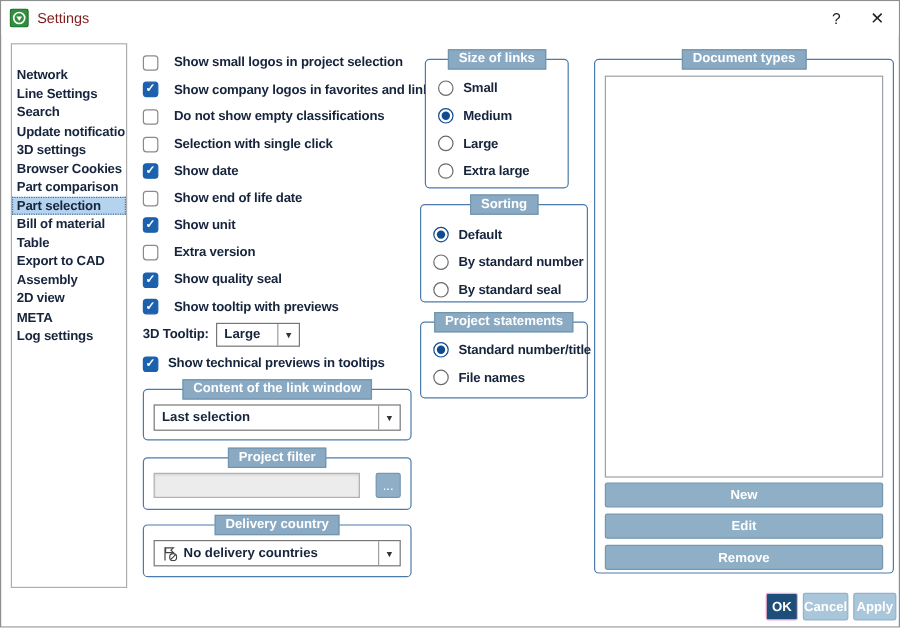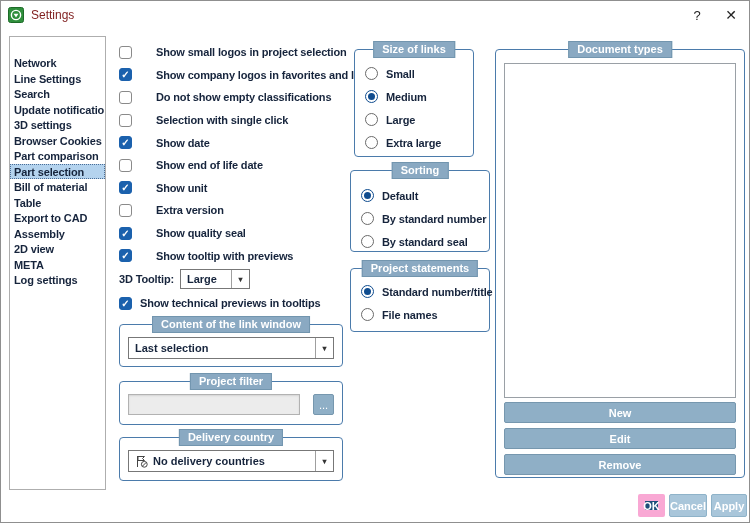--- a/index.html
+++ b/index.html
@@ -17,21 +17,21 @@
   #helpBtn{left:682px;}
   #closeBtn{left:716px;font-size:14px;}
   
   .sidebar{position:absolute;left:8px;top:35px;width:97px;height:454px;border:1px solid #aeaeae;background:#fff;
     box-sizing:border-box;padding-top:18px;}
   .side-item{height:15.5px;line-height:15px;font-size:11px;font-weight:600;letter-spacing:-0.15px;
     padding-left:3px;border:1px solid transparent;box-sizing:border-box;white-space:nowrap;overflow:hidden;}
   .side-item.on{background:#b4d3ee;border:1px dotted #4a6d96;}
   
   .cbcol{position:absolute;left:118px;top:40px;}
-  .row{height:22.6px;display:flex;align-items:center;gap:24px;}
+  .row{height:22.6px;display:flex;align-items:center;gap:13px;}
   .cb{width:13px;height:13px;border:1px solid #8a8a8a;border-radius:3px;background:#fff;box-sizing:border-box;
     position:relative;flex:none;}
   .cb.on{background:#1b61ad;border-color:#1b61ad;}
   .cb.on::after{content:"✓";position:absolute;left:0;top:0;right:0;bottom:0;color:#fff;font-size:10px;
     line-height:12px;text-align:center;font-weight:700;}
   .lbl{font-size:11px;font-weight:600;letter-spacing:-0.15px;white-space:nowrap;}
   .tooltiprow{position:absolute;left:118px;top:267px;height:22px;display:flex;align-items:center;gap:6px;}
   .techrow{position:absolute;left:118px;top:291px;height:22px;display:flex;align-items:center;gap:8px;}
   
   .combo{background:#fff;border:1px solid #777;display:flex;align-items:center;height:22px;
@@ -66,21 +66,21 @@
   .rd.on::after{content:"";position:absolute;left:2px;top:2px;width:7px;height:7px;border-radius:50%;background:#0f4c8f;}
   #grp-size .optcol{top:12px;} #grp-sort .optcol{top:13px;} #grp-proj .optcol{top:11px;}
   
   .listbox{position:absolute;left:8px;right:8px;top:13px;height:333px;border:1px solid #9aa0a6;background:#fff;overflow:auto;}
   .abtn{position:absolute;left:8px;right:8px;height:21px;background:#8fafc6;border:1px solid #7697ae;border-radius:2px;
     color:#fff;font-size:11px;font-weight:600;display:flex;align-items:center;justify-content:center;}
   #newBtn{top:352px;} #editBtn{top:378px;} #removeBtn{top:404px;}
   
   .fbtn{position:absolute;top:493px;height:23px;border-radius:2px;color:#fff;font-size:11px;font-weight:600;
     display:flex;align-items:center;justify-content:center;box-sizing:border-box;}
-  #okBtn{left:637px;width:27px;background:#1d4e79;border:7px solid #f9a8d4;}
+  #okBtn{left:637px;width:27px;background:#1d4e79;border:1px solid #f9a8d4;}
   #cancelBtn{left:668px;width:38px;background:#a9c6da;border:1px solid #8fb3c9;}
   #applyBtn{left:710px;width:36px;background:#a9c6da;border:1px solid #8fb3c9;}
 </style>
 </head>
 <body>
 
 <div class="win">
 
   <div class="titlebar">
     <span class="appicon">

